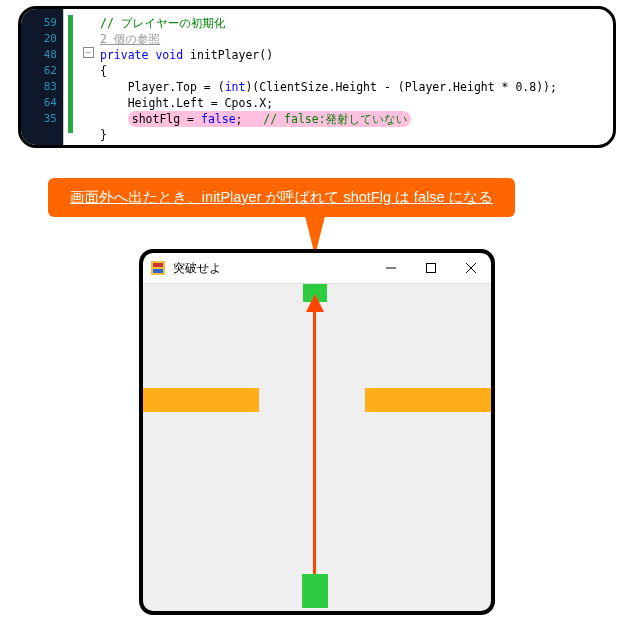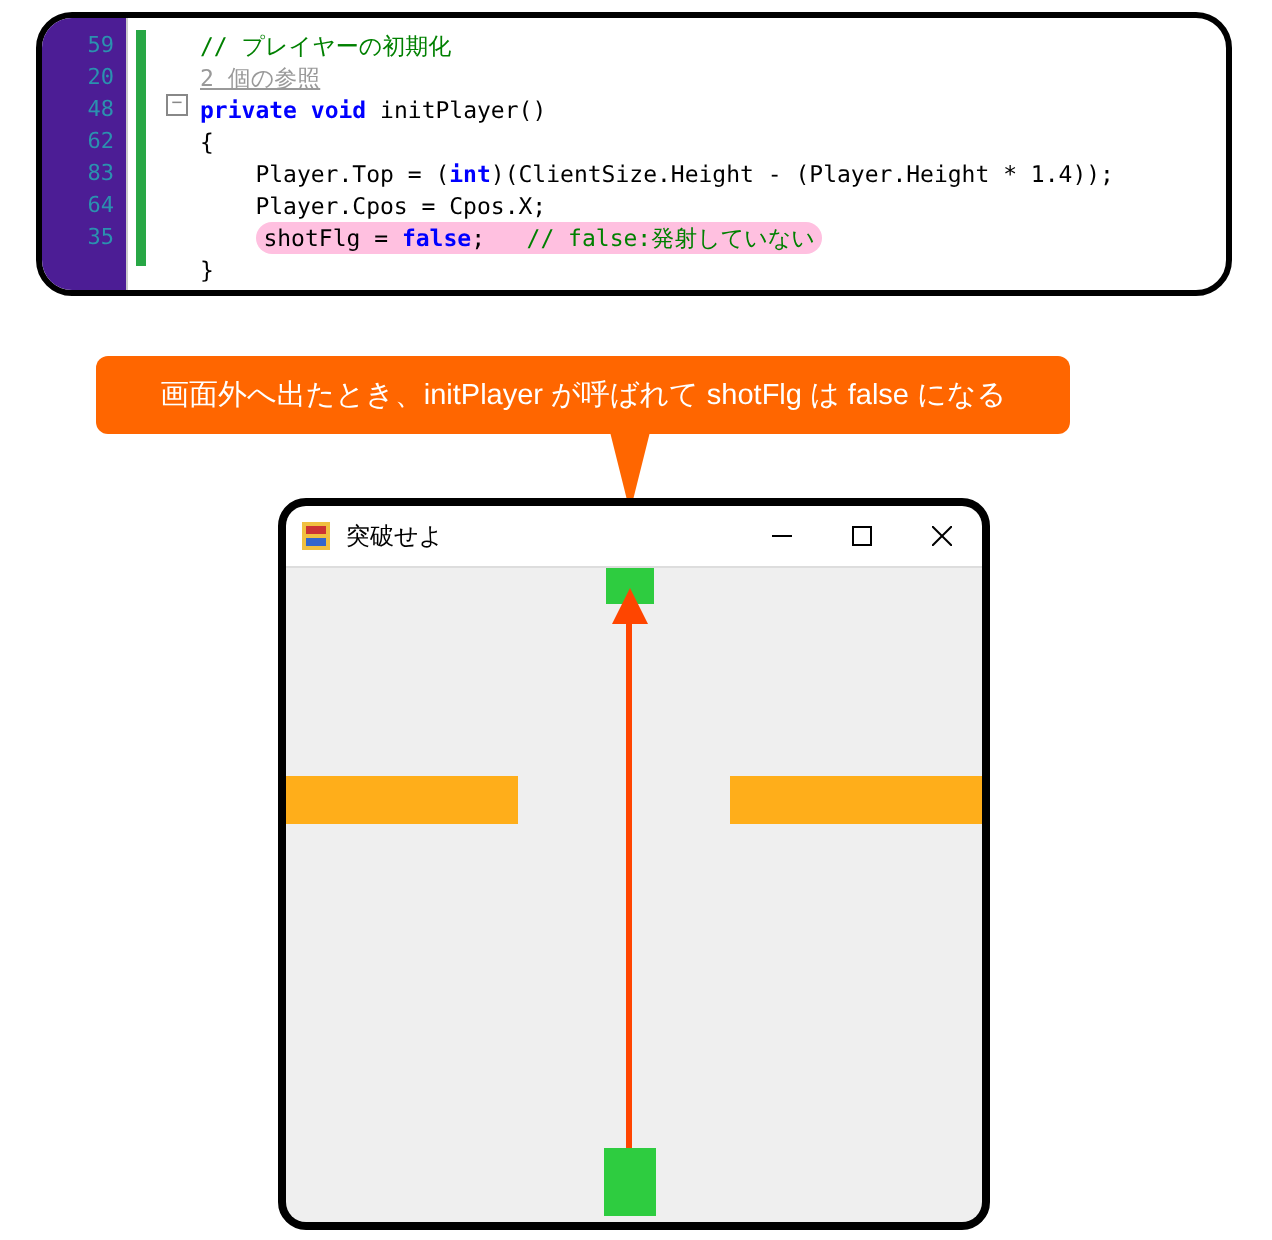--- a/index.html
+++ b/index.html
@@ -18,21 +18,21 @@
     width: 592px;
     height: 136px;
     border: 3px solid #000;
     border-radius: 18px;
     background: #fff;
     display: flex;
     overflow: hidden;
   }
   .gutter {
     width: 36px;
-    background: #4c1d95;
+    background: #0f172a;
     border-right: 1px solid #ccc;
     font-family: Consolas, monospace;
     font-size: 11px;
     color: #2b91af;
     text-align: right;
     padding-right: 6px;
     padding-top: 6px;
     line-height: 16px;
   }
   .margin2 {
@@ -71,35 +71,36 @@
     flex: 1;
     font-family: Consolas, monospace;
     font-size: 11.5px;
     padding-top: 6px;
     line-height: 16px;
     white-space: pre;
     color: #000;
   }
   .c-green { color: #008000; }
   .c-gray  { color: #999; text-decoration: underline; }
-  .c-blue  { color: #0000ff; font-weight: bold; }
+  .c-blue  { color: #0000ff; }
   .highlight {
     background: #ffc0e0;
     border-radius: 8px;
     padding: 1px 4px;
   }
   .tooltip {
     position: absolute;
     top: 178px;
     left: 48px;
     background: #ff6600;
     color: #fff;
     font-size: 14.5px;
-    padding: 10px 32px;
+    padding: 10px 22px;
     border-radius: 6px;
+    text-decoration: underline;
   }
   .tooltip-pointer {
     position: absolute;
     top: 216px;
     left: 305px;
     width: 0;
     height: 0;
     border-left: 10px solid transparent;
     border-right: 10px solid transparent;
     border-top: 40px solid #ff6600;
@@ -220,22 +221,22 @@
   <div class="margin2">
     <div class="greenbar"></div>
   </div>
   <div class="margin3">
     <div class="fold">−</div>
   </div>
   <div class="code-area"><span class="c-green">// プレイヤーの初期化</span>
 <span class="c-gray">2 個の参照</span>
 <span class="c-blue">private</span> <span class="c-blue">void</span> <span>initPlayer</span><span>()</span>
 <span>{</span>
-<span>    Player.Top = (</span><span class="c-blue">int</span><span>)(ClientSize.Height - (Player.Height * 1.4));</span>
-<span>    Player.Cpos = Cpos.X;</span>
+<span>    Player.Top = (</span><span class="c-blue">int</span><span>)(ClientSize.Height - (Player.Height * 0.8));</span>
+<span>    Height.Left = Cpos.X;</span>
     <span class="highlight"><span>shotFlg = </span><span class="c-blue">false</span><span>;   </span><span class="c-green">// false:発射していない</span></span>
 <span>}</span></div>
 </div>
 
 <div class="tooltip">
   <span>画面外へ出たとき、initPlayer が呼ばれて shotFlg は false になる</span>
 </div>
 <div class="tooltip-pointer"></div>
 
 <div class="app-window">

